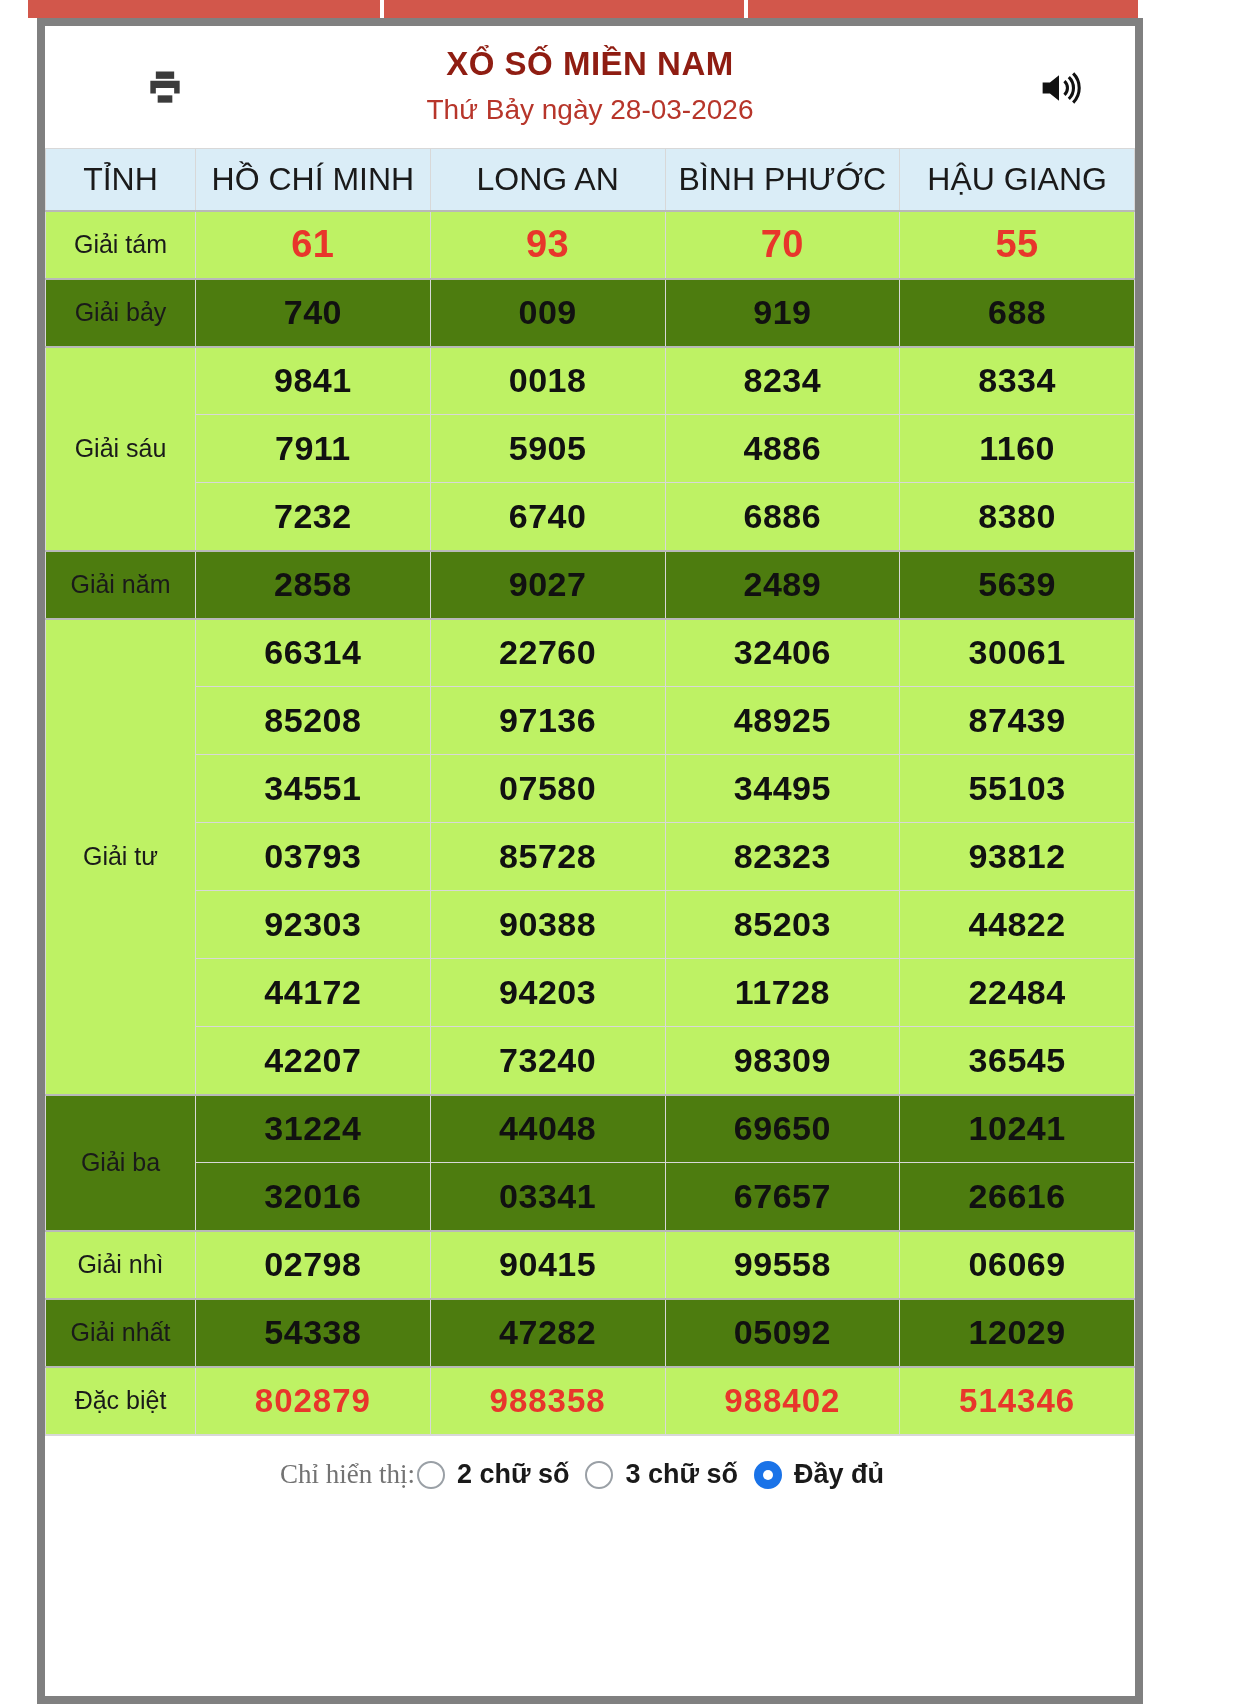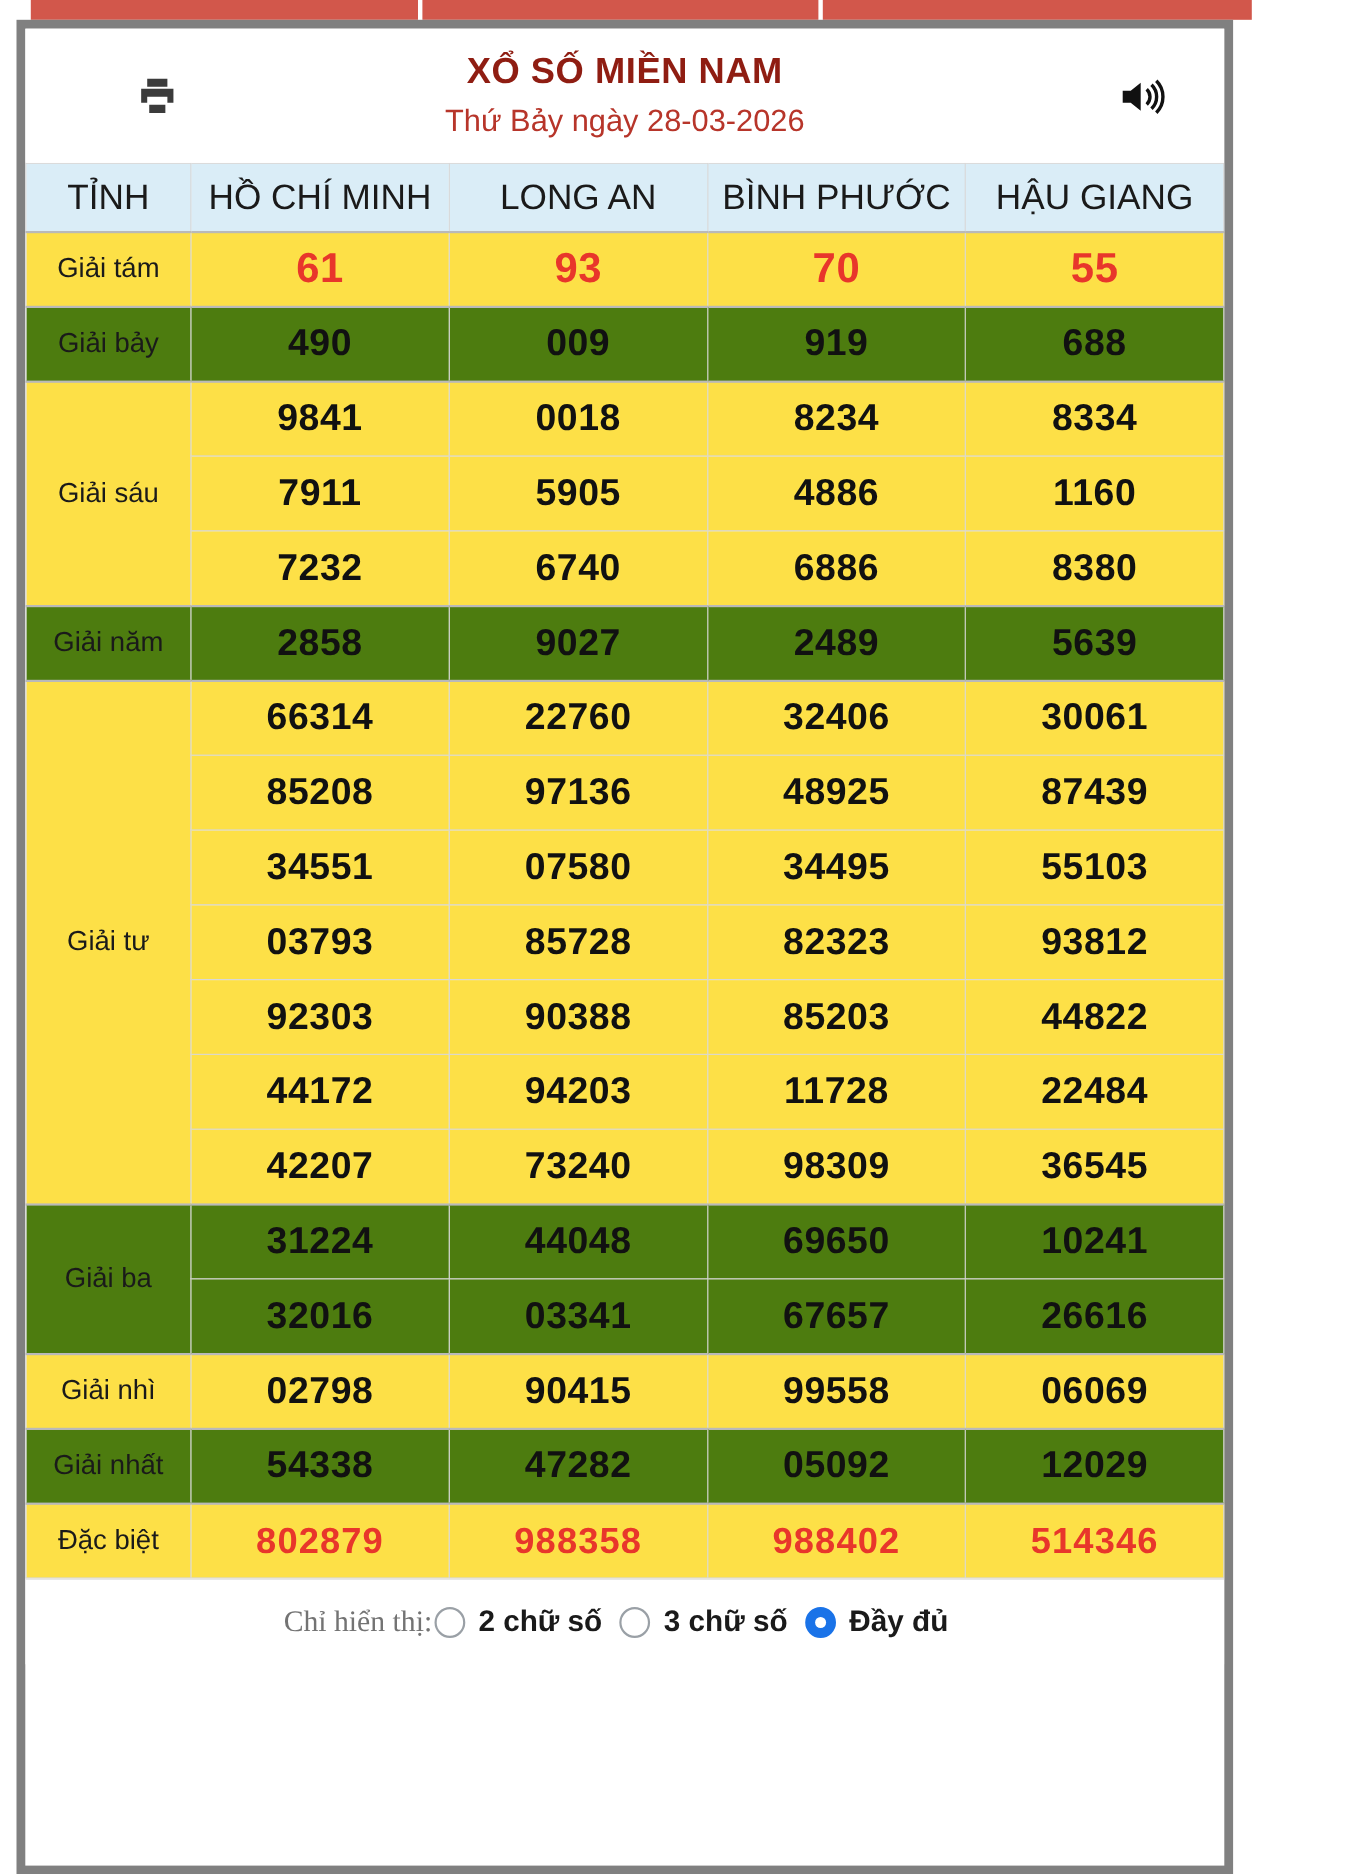--- a/index.html
+++ b/index.html
@@ -15,21 +15,21 @@
     position:absolute; top:0; left:0; width:1242px; height:18px;
     display:flex; gap:4px; padding-left:28px;
   }
   .tabstrip .tab { height:18px; background:#d2574b; }
   .tabstrip .t1 { width:352px; }
   .tabstrip .t2 { width:360px; }
   .tabstrip .t3 { width:390px; }
 
   
   .viewport {
-    position:absolute; top:18px; left:15px;
+    position:absolute; top:18px; left:37px;
     width:1106px; height:1686px;
     background:#808080;
     padding:8px 8px 8px 8px;
   }
   .page {
     width:100%; height:100%;
     background:#ffffff;
     overflow:hidden;
     position:relative;
   }
@@ -87,21 +87,21 @@
   td.label {
     font-size:25px; color:#1a1a1a; font-weight:normal;
     padding:4px 2px;
   }
   td.num {
     font-size:34px; font-weight:bold; color:#111111;
     height:68px;
     letter-spacing:.5px;
   }
   tr.alt td { background:#4d7c0f; }
-  tr.plain td { background:#fde047; }
+  tr.plain td { background:#bef264; }
 
   td.num.red8  { color:#e8362b; font-size:38px; }
   td.num.redDB { color:#e8362b; font-size:33px; letter-spacing:1px; }
   td.label.db  { font-size:25px; }
 
   tr.grp-start td { border-top:2px solid #b9b9b9; }
 
   
   .filter-bar {
     height:78px;
@@ -190,21 +190,21 @@
       <tbody id="tbl-body">
           <tr class="plain grp-start">
             <td class="label" rowspan="1">Giải tám</td>
             <td class="num red8">61</td>
             <td class="num red8">93</td>
             <td class="num red8">70</td>
             <td class="num red8">55</td>
           </tr>
           <tr class="alt grp-start">
             <td class="label" rowspan="1">Giải bảy</td>
-            <td class="num">490</td>
+            <td class="num">740</td>
             <td class="num">009</td>
             <td class="num">919</td>
             <td class="num">688</td>
           </tr>
           <tr class="plain grp-start">
             <td class="label" rowspan="3">Giải sáu</td>
             <td class="num">9841</td>
             <td class="num">0018</td>
             <td class="num">8234</td>
             <td class="num">8334</td>

